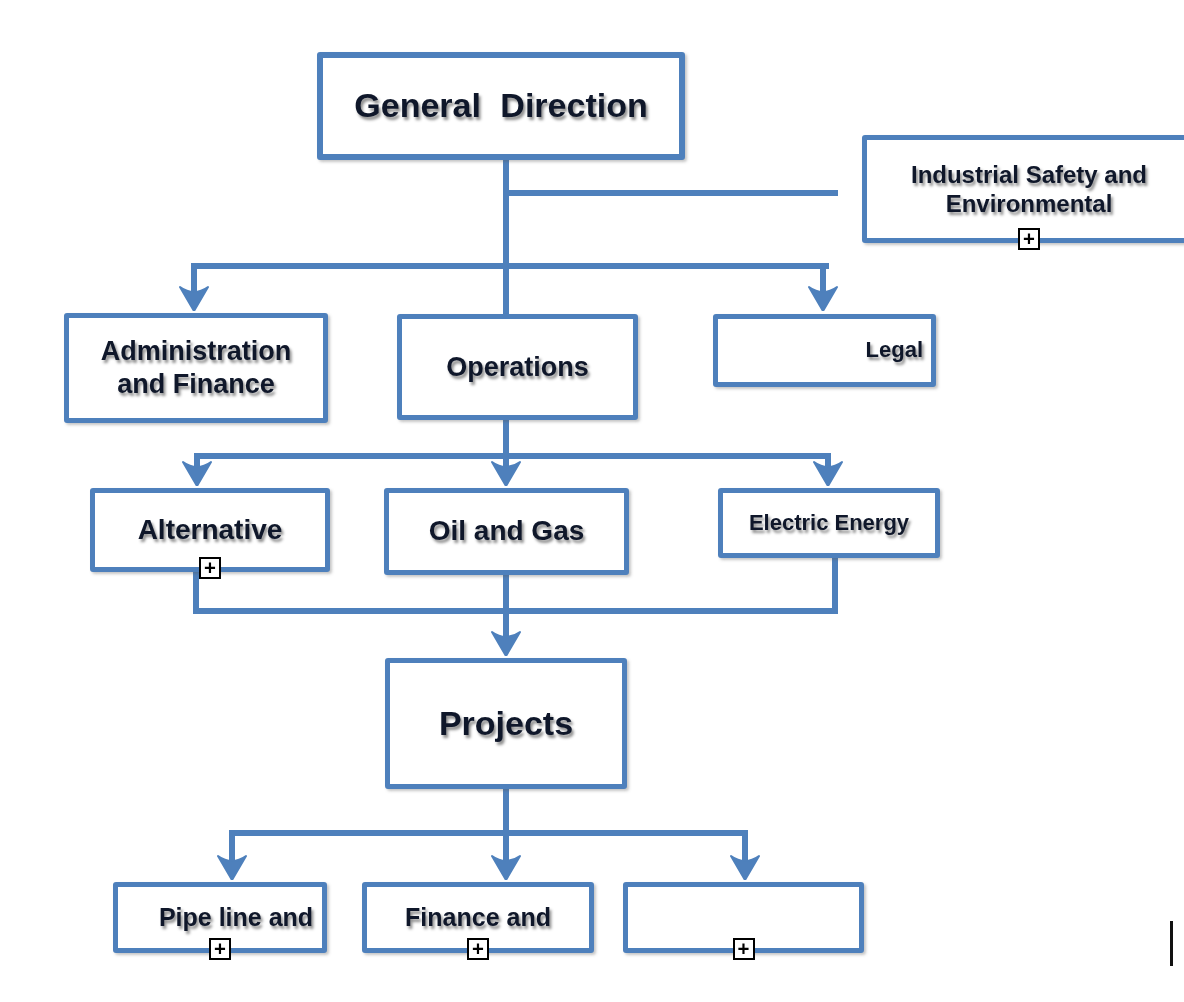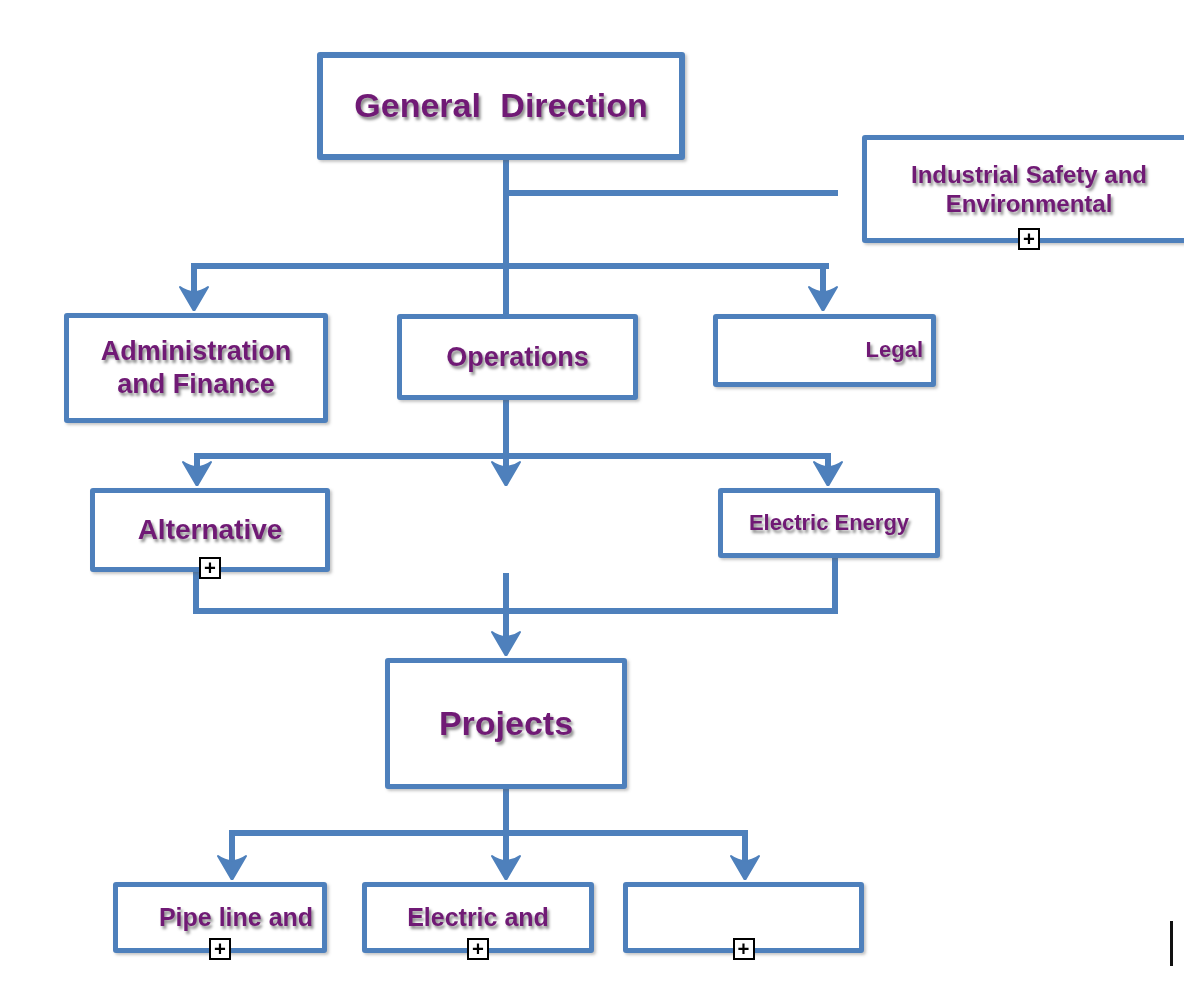--- a/index.html
+++ b/index.html
@@ -17,32 +17,32 @@
     background:#ffffff;
     border:5px solid #4e80bc;
     border-radius:3px;
     display:flex; align-items:center; justify-content:center;
     text-align:center;
     box-shadow:2px 2px 3px rgba(90,90,90,0.35);
     z-index:2;
   }
   .node .lbl {
     font-weight:bold;
-    color:#701a75;
+    color:#0f172a;
     text-shadow:2px 3px 3px rgba(0,0,0,0.45);
     line-height:1.22;
     padding:0 8px;
   }
   .n-general     { left:317px; top:52px;  width:368px; height:108px; border-width:6px; }
   .n-general .lbl { font-size:34px; word-spacing:10px; }
   .n-safety      { left:838px; top:135px; width:334px; height:108px;margin-left:24px; }
   .n-safety .lbl { font-size:24px; }
   .n-admin       { left:64px;  top:313px; width:264px; height:110px; }
   .n-admin .lbl  { font-size:27px; }
-  .n-operations  { left:397px; top:314px; width:241px; height:86px; }
+  .n-operations  { left:397px; top:314px; width:241px; height:106px; }
   .n-operations .lbl { font-size:27px; }
   .n-legal       { left:713px; top:314px; width:223px; height:73px;justify-content:flex-end; }
   .n-legal .lbl  { font-size:22px; }
   .n-alternative { left:90px;  top:488px; width:240px; height:84px; }
   .n-alternative .lbl { font-size:28px; }
   .n-oilgas      { left:384px; top:488px; width:245px; height:87px; }
   .n-oilgas .lbl { font-size:28px; }
   .n-electric    { left:718px; top:488px; width:222px; height:70px; }
   .n-electric .lbl { font-size:22px; }
   .n-projects    { left:385px; top:658px; width:242px; height:131px; }
@@ -158,38 +158,41 @@
     <span class="lbl">Legal</span>
   </div>
 
   <div class="node n-alternative">
     <span class="lbl">Alternative</span>
     <span class="expander">
         <span class="sym">+</span>
       </span>
   </div>
 
+  <div class="node n-oilgas">
+    <span class="lbl">Oil and Gas</span>
+  </div>
 
   <div class="node n-electric">
     <span class="lbl">Electric Energy</span>
   </div>
 
   <div class="node n-projects">
     <span class="lbl">Projects</span>
   </div>
 
   <div class="node n-pipeline">
     <span class="lbl">Pipe line and</span>
     <span class="expander">
         <span class="sym">+</span>
       </span>
   </div>
 
   <div class="node n-refining">
-    <span class="lbl">Electric and</span>
+    <span class="lbl">Finance and</span>
     <span class="expander">
         <span class="sym">+</span>
       </span>
   </div>
 
   <div class="node n-exploration">
     <span class="expander">
         <span class="sym">+</span>
       </span>
   </div>

